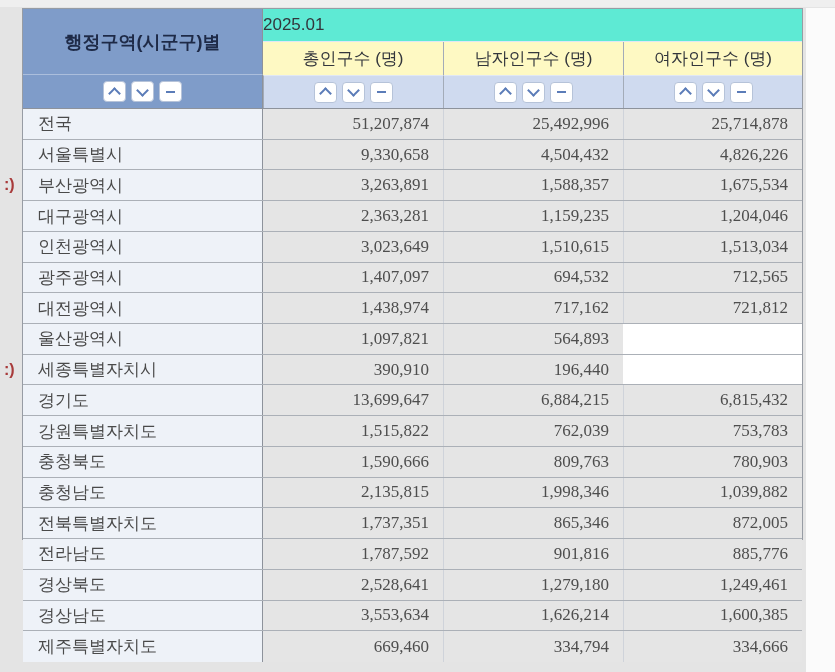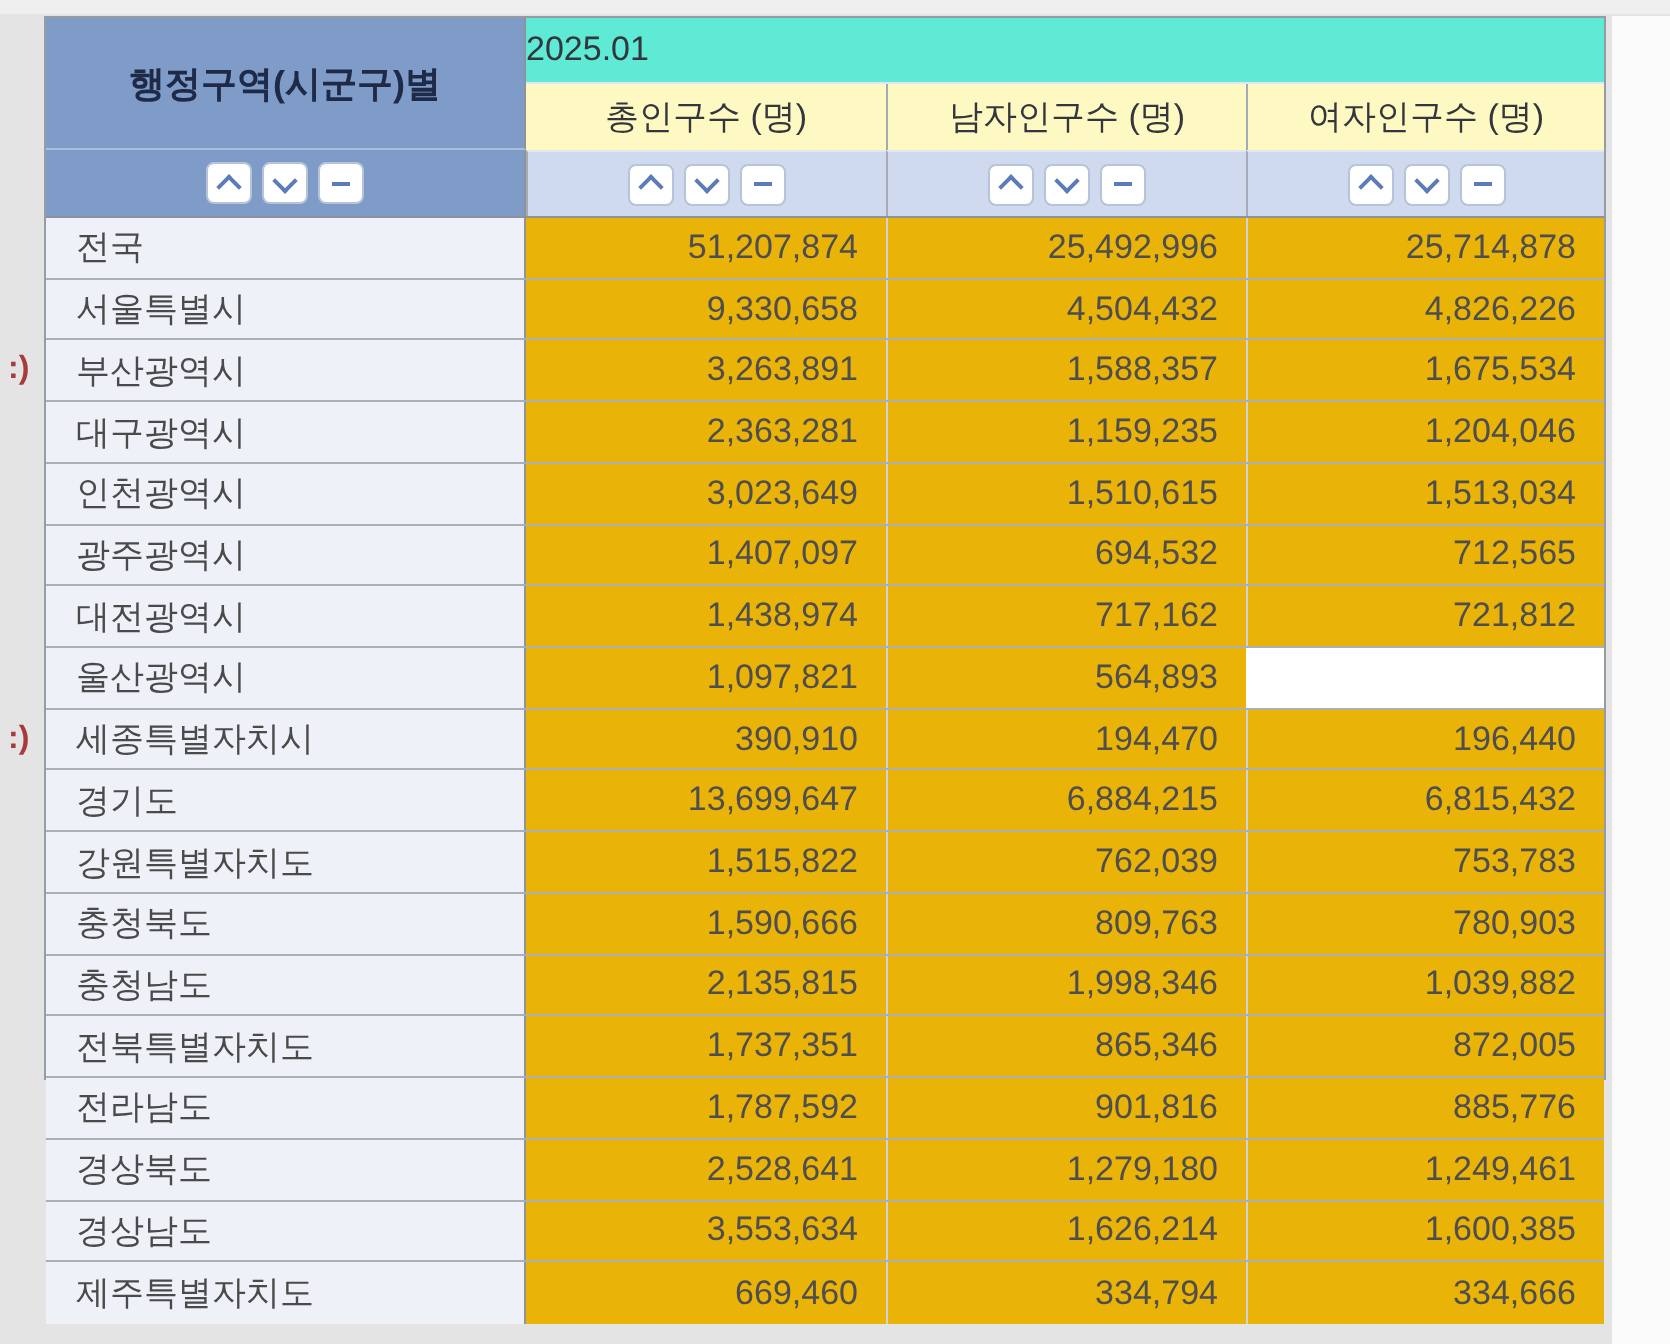--- a/index.html
+++ b/index.html
@@ -63,22 +63,23 @@
   .tbody{position:relative;}
   .row{display:grid;grid-template-columns:240px 180px 180px 179px;height:30.72px;
     box-sizing:border-box;border-bottom:1px solid #abb0b7;}
   .row:last-child{border-bottom:none;}
   .cell{box-sizing:border-box;display:flex;align-items:center;font-size:17px;}
   .cell.name{
     background:#eef2f8;color:#4a4a4a;padding-left:15px;position:relative;
     border-right:1px solid #8d929b;
   }
   .cell.num{
-    background:#eab308;color:#4e4e4e;justify-content:flex-end;padding-right:14px;
+    background:#e5e5e5;color:#4e4e4e;justify-content:flex-end;padding-right:14px;
     border-left:1px solid #cfd3da;
+    font-family:Liberation Serif, serif;
   }
   .cell.num.c1{border-left:none;}
   .marker{
     position:absolute;left:-19px;top:50%;transform:translateY(-50%);
     color:#a83a3a;font-weight:bold;font-size:16px;line-height:1;
   }
 </style>
 </head>
 <body>
 
@@ -219,21 +220,20 @@
       <div class="cell num c1">1,097,821</div>
       <div class="cell num">564,893</div>
     </div>
 
     <div class="row">
       <div class="cell name">
           <span class="marker">:)</span>
           <span>세종특별자치시</span>
         </div>
       <div class="cell num c1">390,910</div>
-      <div class="cell num">194,470</div>
       <div class="cell num">196,440</div>
     </div>
 
     <div class="row">
       <div class="cell name">
           <span>경기도</span>
         </div>
       <div class="cell num c1">13,699,647</div>
       <div class="cell num">6,884,215</div>
       <div class="cell num">6,815,432</div>

